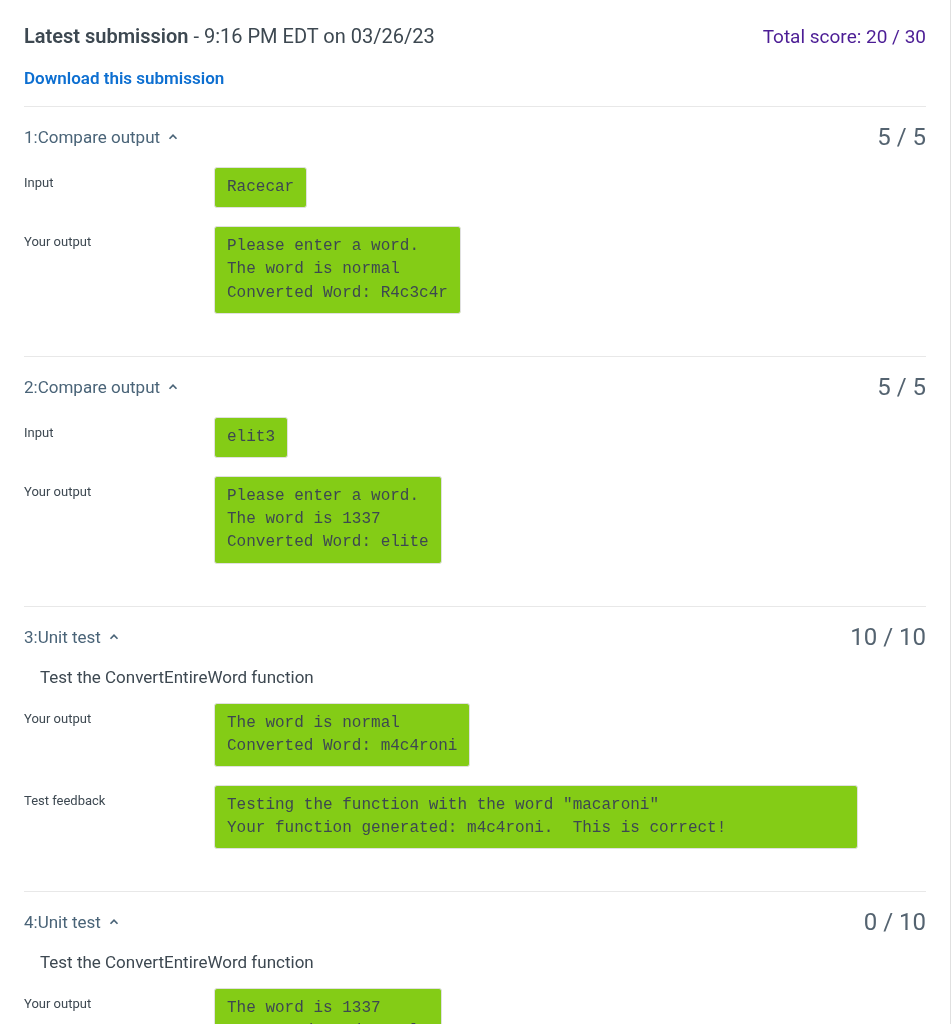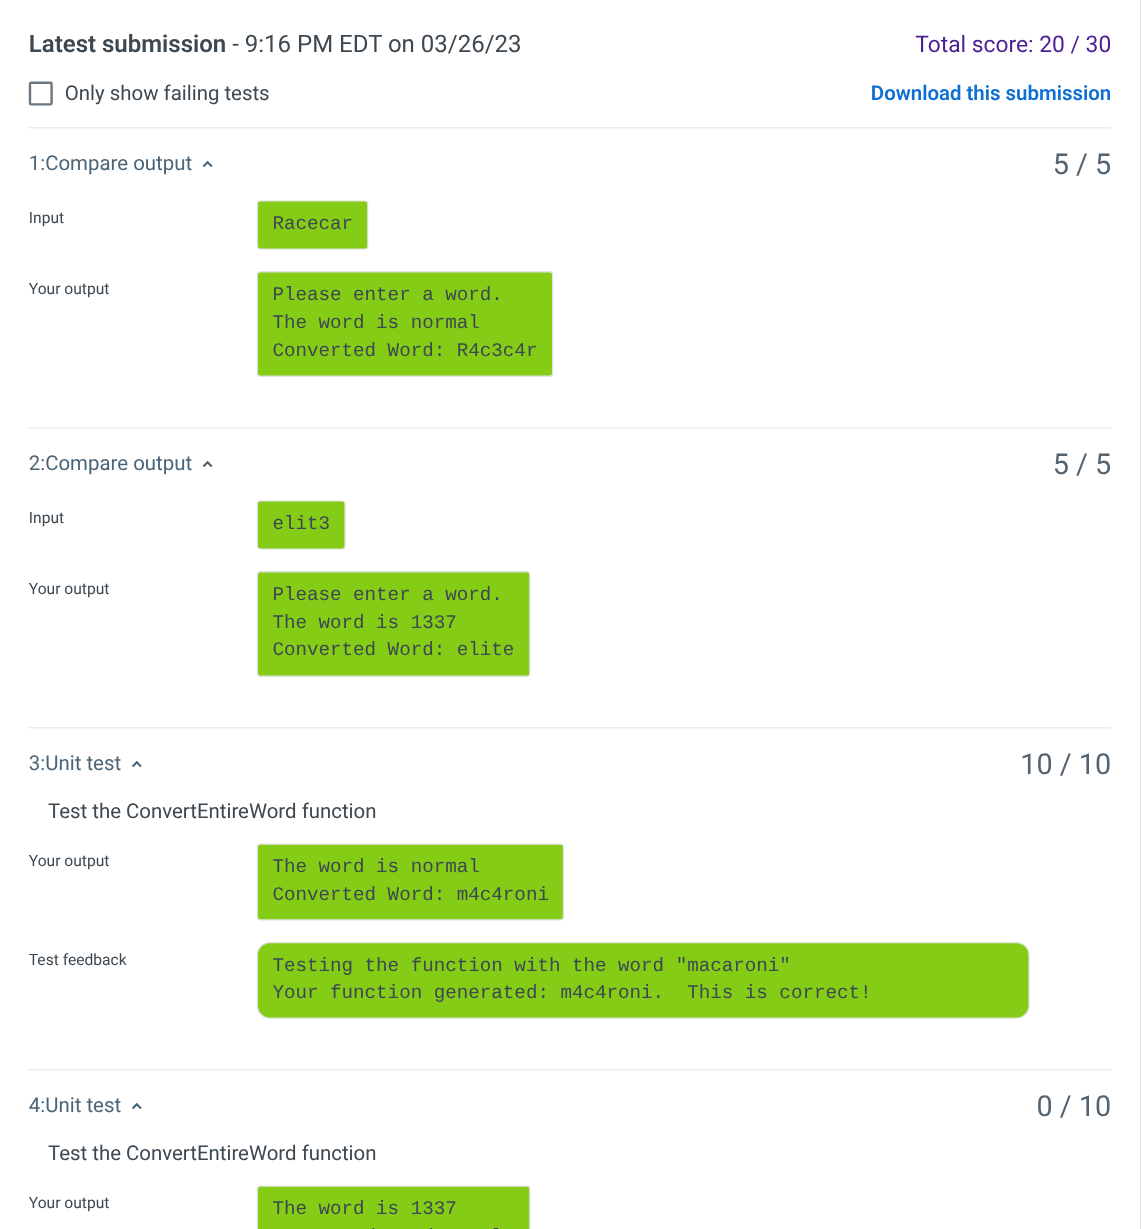--- a/index.html
+++ b/index.html
@@ -108,39 +108,35 @@
       border: 1px solid #e0e0e0;
       border-radius: 3px;
       padding: 8px 12px;
       font-family: "Courier New", Courier, monospace;
       font-size: 16px;
       color: #3d4851;
       white-space: pre;
       line-height: 1.45;
       overflow-x: hidden;
     }
-    .io-box.wide { width: 644px; max-width: 700px; border-radius: 11px; }
+    .io-box.wide { width: 644px; max-width: 700px; }
   </style>
 </head>
 <body>
 
 <div class="container">
 
   <div class="header-row">
     <div class="submission-title">
       <span class="bold">Latest submission</span><span> - 9:16 PM EDT on 03/26/23</span>
     </div>
     <div class="total-score">Total score: 20 / 30</div>
   </div>
 
   <div class="controls-row">
-    <label class="checkbox-wrap">
-      <span class="checkbox"></span>
-      <span>Only show failing tests</span>
-    </label>
     <a class="download-link">Download this submission</a>
   </div>
 
   <div class="divider"></div>
 
   <div class="test-block">
     <div class="test-header">
       <div class="test-title">
         <span>1:Compare output</span>
         <span class="chevron">

